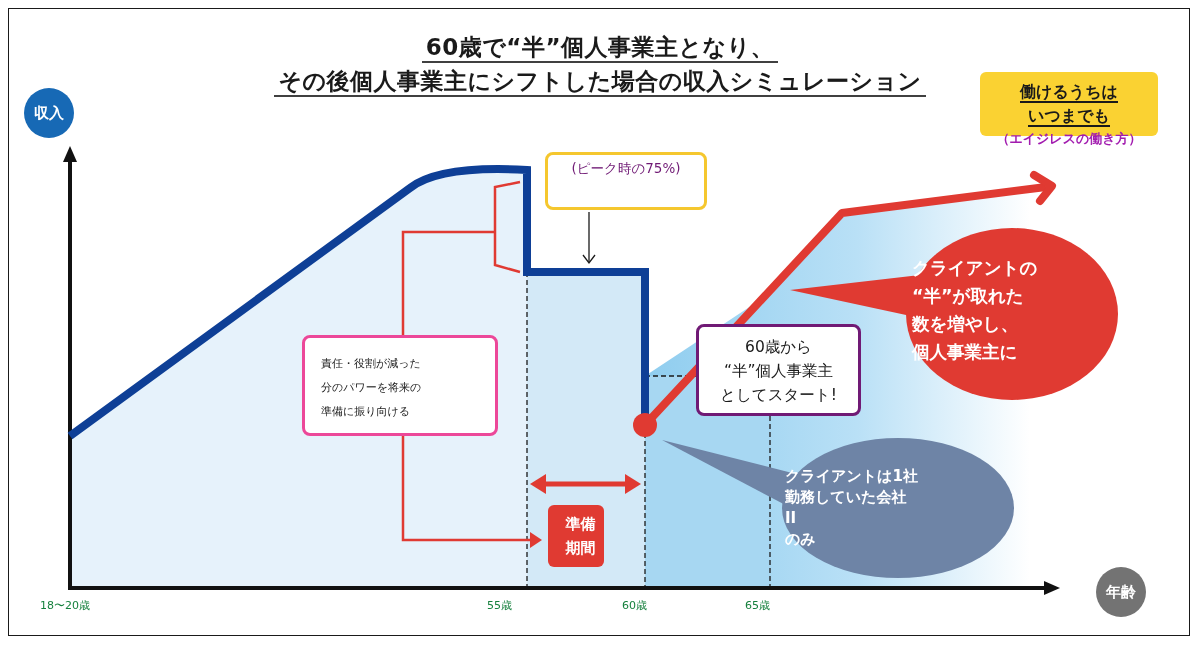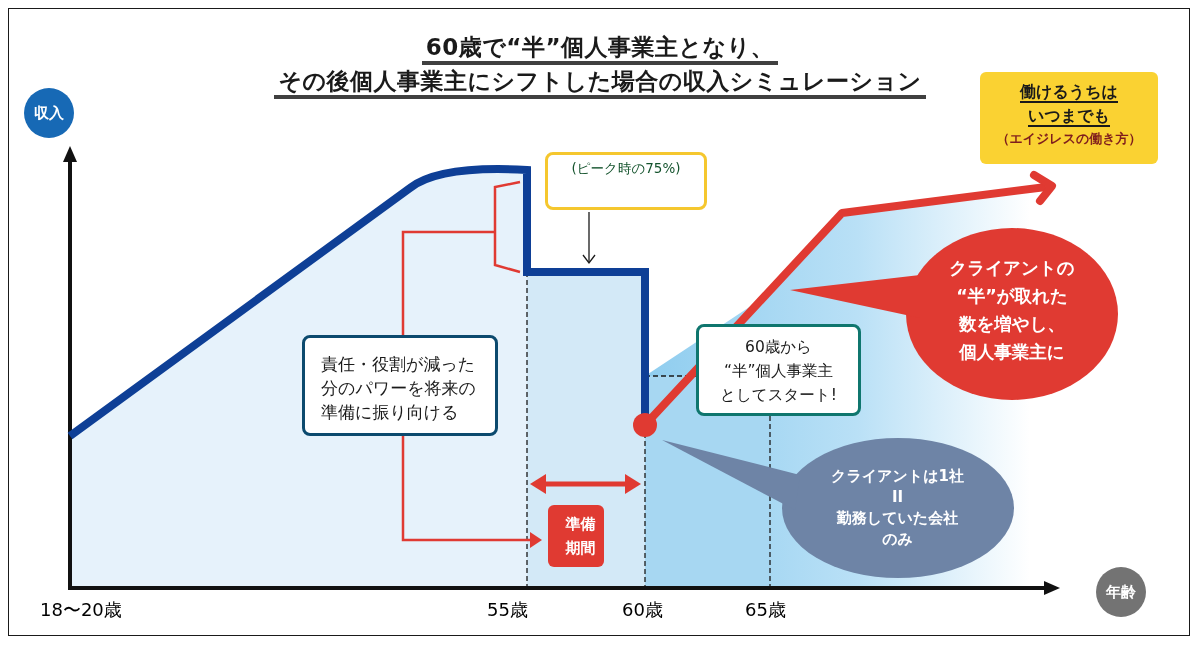--- a/index.html
+++ b/index.html
@@ -3,49 +3,49 @@
 <meta charset="utf-8">
 <style>
   html, body { margin: 0; padding: 0; background: #ffffff; }
   body { width: 1200px; height: 648px; position: relative; overflow: hidden;
          font-family: "DejaVu Sans", "Liberation Sans", sans-serif; }
   .frame { position: absolute; left: 8px; top: 8px; width: 1182px; height: 628px;
            border: 1.5px solid #1a1a1a; box-sizing: border-box; background: #fff; }
   svg.chart { position: absolute; left: 0; top: 0; }
   .title { position: absolute; left: 0; width: 1200px; text-align: center;
            font-weight: bold; color: #1a1a1a; font-size: 23px; letter-spacing: 0.5px; }
-  .title span { border-bottom: 4px solid #404040; padding: 0 4px 1px; }
+  .title span { border-bottom: 2px solid #404040; padding: 0 4px 1px; }
   .title.l1 { top: 32px; }
   .title.l2 { top: 66px; }
   .circle-badge { position: absolute; width: 50px; height: 50px; border-radius: 50%;
                   color: #fff; font-weight: bold; font-size: 15px;
                   display: flex; align-items: center; justify-content: center; }
   .badge-income { left: 24px; top: 88px; background: #1769b5; }
   .badge-age { left: 1096px; top: 567px; background: #737373; }
-  .tick { position: absolute; top: 598px; font-size: 18px; color: #000000; }
+  .tick { position: absolute; top: 598px; font-size: 11px; color: #15803d; }
   .box { position: absolute; box-sizing: border-box; text-align: center; }
-  .box-yellow-top { left: 980px; top: 72px; width: 178px; height: 92px;
+  .box-yellow-top { left: 980px; top: 72px; width: 178px; height: 64px;
                     background: #fad232; border-radius: 6px; padding-top: 8px; }
   .box-yellow-top .u { font-weight: bold; font-size: 16px; line-height: 24px; color: #1a1a1a; }
   .box-yellow-top .u span { border-bottom: 2px solid #1a1a1a; }
-  .box-yellow-top .s { font-weight: bold; font-size: 13px; color: #7f1d1d; margin-top: 2px; }
+  .box-yellow-top .s { font-weight: bold; font-size: 13px; color: #a21caf; margin-top: 2px; }
   .box-retire { left: 545px; top: 152px; width: 162px; height: 58px;
                 background: #fff; border: 3px solid #f5c72e; border-radius: 8px; padding-top: 4px; }
   .box-retire .a { font-weight: bold; font-size: 17px; color: #1a1a1a; line-height: 22px; }
-  .box-retire .b { font-size: 13.5px; color: #14532d; line-height: 18px; }
+  .box-retire .b { font-size: 13.5px; color: #701a75; line-height: 18px; }
   .box-resp { left: 302px; top: 335px; width: 196px; height: 101px; background: #fff;
-              border: 3px solid #0c4a6e; border-radius: 8px; text-align: left;
-              padding: 14px 0 0 16px; font-size: 17px; line-height: 24px; color: #1a1a1a; }
+              border: 3px solid #ec4899; border-radius: 8px; text-align: left;
+              padding: 14px 0 0 16px; font-size: 11px; line-height: 24px; color: #1a1a1a; }
   .box-start { left: 696px; top: 324px; width: 165px; height: 92px; background: #fff;
-               border: 3px solid #0f766e; border-radius: 8px; padding-top: 8px;
+               border: 3px solid #701a75; border-radius: 8px; padding-top: 8px;
                font-size: 15.5px; line-height: 24px; color: #1a1a1a; }
   .box-prep { left: 548px; top: 505px; width: 56px; height: 62px; background: #e03a32;
               border-radius: 6px; color: #fff; font-weight: bold; font-size: 15px;
               line-height: 24px; padding-top: 7px; padding-left: 9px; }
-  .bubble-text { position: absolute; text-align: center; color: #fff; font-weight: bold; }
+  .bubble-text { position: absolute; color: #fff; font-weight: bold; }
   .bubble-red { left: 912px; top: 254px; width: 200px; font-size: 17.5px; line-height: 28px; }
   .bubble-grey { left: 785px; top: 466px; width: 225px; font-size: 15px; line-height: 21px; }
 </style>
 </head>
 <body>
 
 <div class="frame"></div>
 
 <svg class="chart" width="1200" height="648" viewBox="0 0 1200 648">
   <defs>
@@ -142,16 +142,16 @@
 
 <div class="bubble-text bubble-red">
   <div>クライアントの</div>
   <div>“半”が取れた</div>
   <div>数を増やし、</div>
   <div>個人事業主に</div>
 </div>
 
 <div class="bubble-text bubble-grey">
   <div>クライアントは1社</div>
+  <div>勤務していた会社</div>
   <div>II</div>
-  <div>勤務していた会社</div>
   <div>のみ</div>
 </div>
 
 </body></html>

